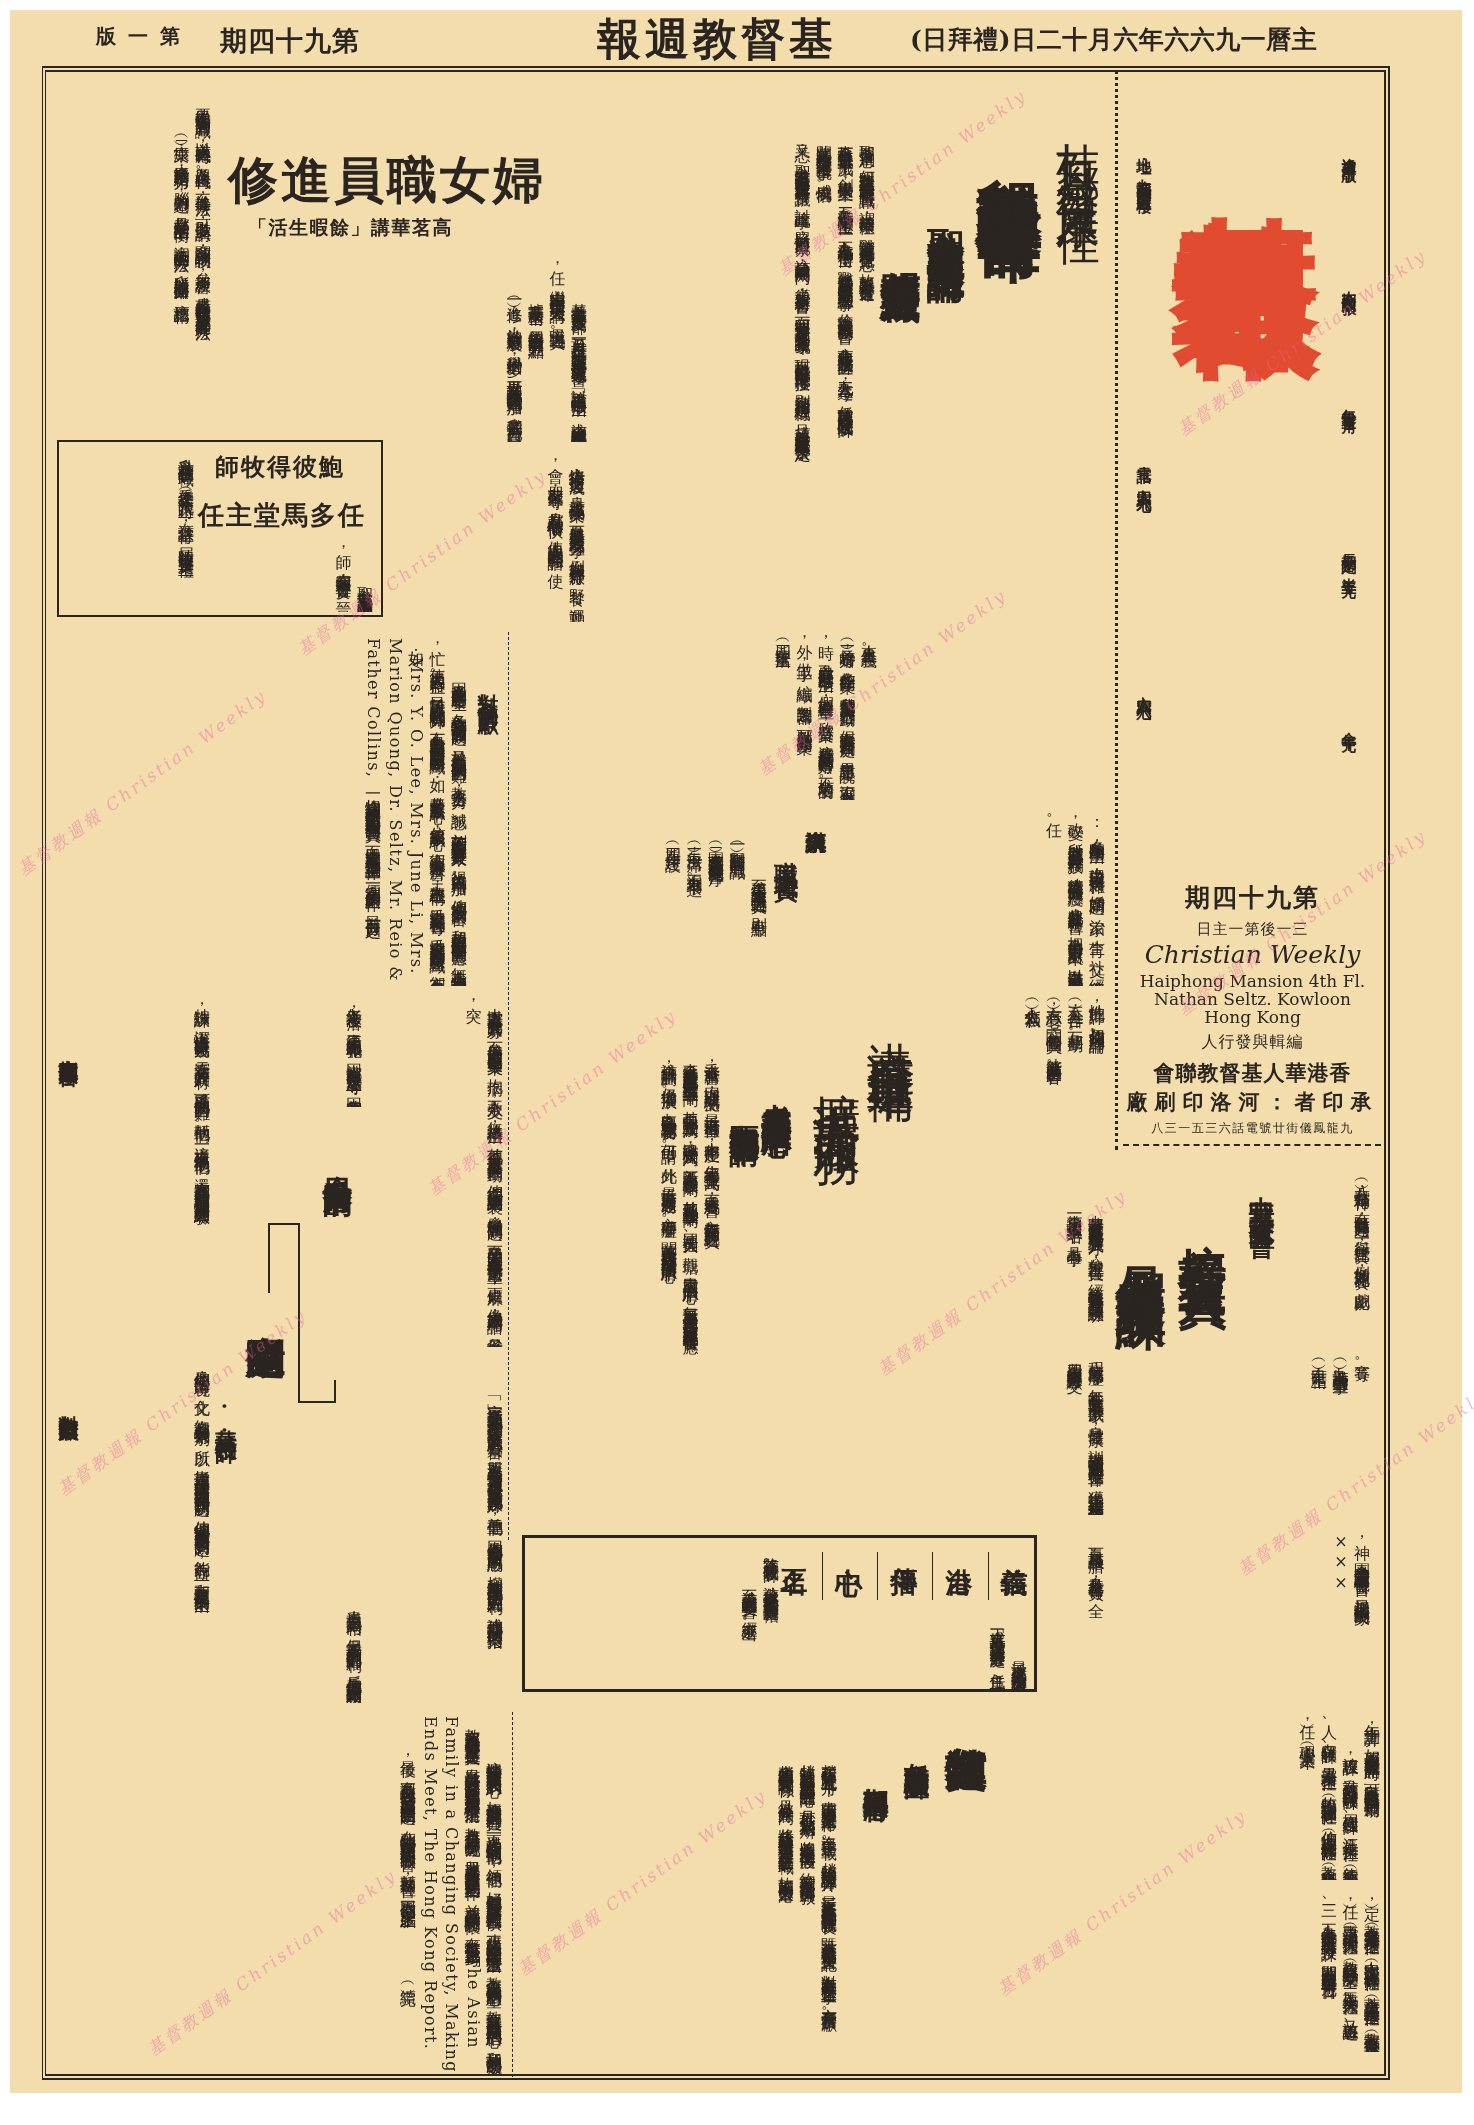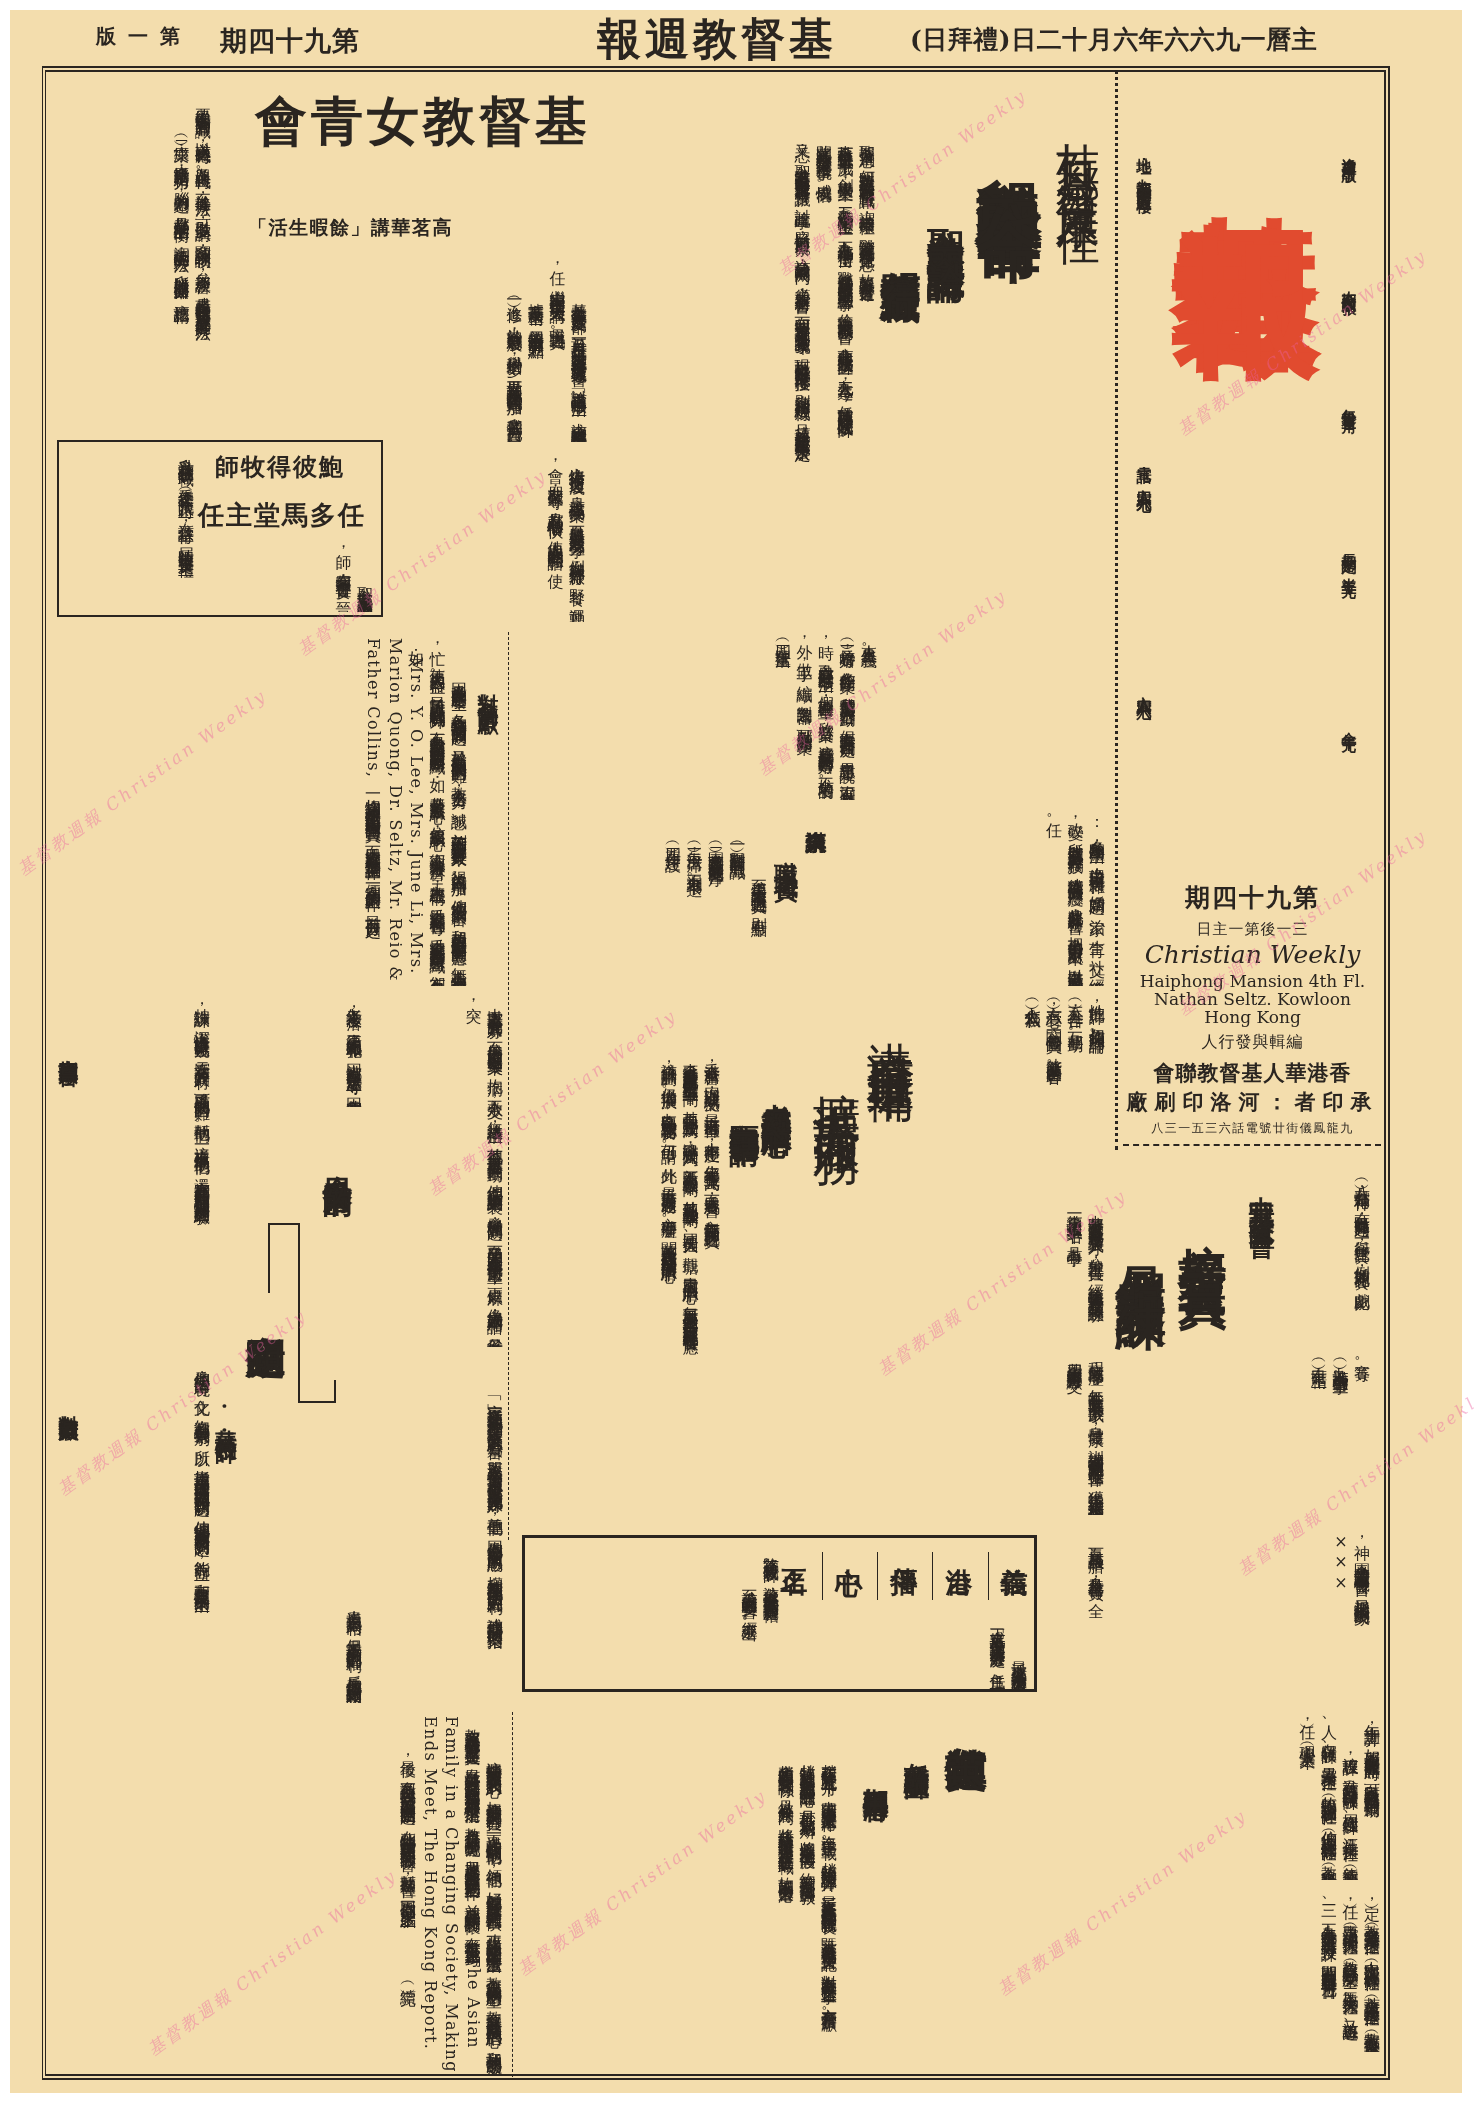--- a/index.html
+++ b/index.html
@@ -172,21 +172,21 @@
   <div class="vh b-h2">懇辭港澳聖公會任命</div>
   <div class="vh b-h3">聖公會港澳教區召開會議討論</div>
   <div class="vh b-h4">何明華會督返英勢須延緩成行</div>
   <div class="vt b-body">
     <p>據聖公會消息：何明華主教已接獲倫敦杜百隣會督電訊，謂由於健康不佳，遵醫囑彼在下月將作完全休息，故懇辭香港會督之任命。</p>
     <p>查杜百隣會督現年五十七歲，劍橋大學畢業，一九三〇年獲文學碩士學位，一九五七年獲神學博士銜，戰後歷任英國基督教學生運動助理總幹事，倫敦區士塔尼教區副會督，南非角城座堂法政牧師，一九六三年迄今，任職英國西敏寺駐院法政牧師。</p>
     <p>此間獲悉杜會督不能來港接任視事，咸表惋惜。</p>
     <p>又悉：聖公會港澳教區常備委員會最近將舉行會議，討論此事。照目前情形觀察，該會於最短期間內，必須重新選新會督，而何明華會督本擬七月初旬返英安享晚年，現杜百隣會督既不能來港接任，則勢須稍爲延緩成行，且或須於新會督產生後始能再予決定云。</p>
   </div>
 
-  <div class="hh y-h1">基督教女青會</div>
+  <div class="hh y-h2">婦女職員進修</div>
   <div class="hh y-h3">高茗華講「餘暇生活」</div>
   <div class="vt y-b0">
     <p>基督教女青年會家庭婦女部，於五月卅一日下午二時卅分在總會所舉行婦女職員進修會，討論主題爲「餘暇生活」，由該會總幹事高茗華擔任，繼由家婦部主任李炳泉夫人短講：「職員之職責」。</p>
     <p>據高茗華女士稱：善用餘暇生活有下列五點：</p>
     <p>（一）進修：由於社會急劇發展，科學的增多，世界知識每一年都隨着時代而增加，我們爲了充實自己，必須</p>
   </div>
   <div class="vt y-b1">
     <p class="c">要從中學習各方面的智識，以求適應時代，與及追上時代。至於進修方法，可以多聽演講，多閱讀課外讀物，參加座談會，或者是看報和收聽電台節目等都是進修的好方法。</p>
     <p>（二）康樂：康樂活動是精力，腦力的創造，都是幫助生活的平衡，調劑生活的好方法，所以好的康樂節目，應該把精</p>
   </div>

